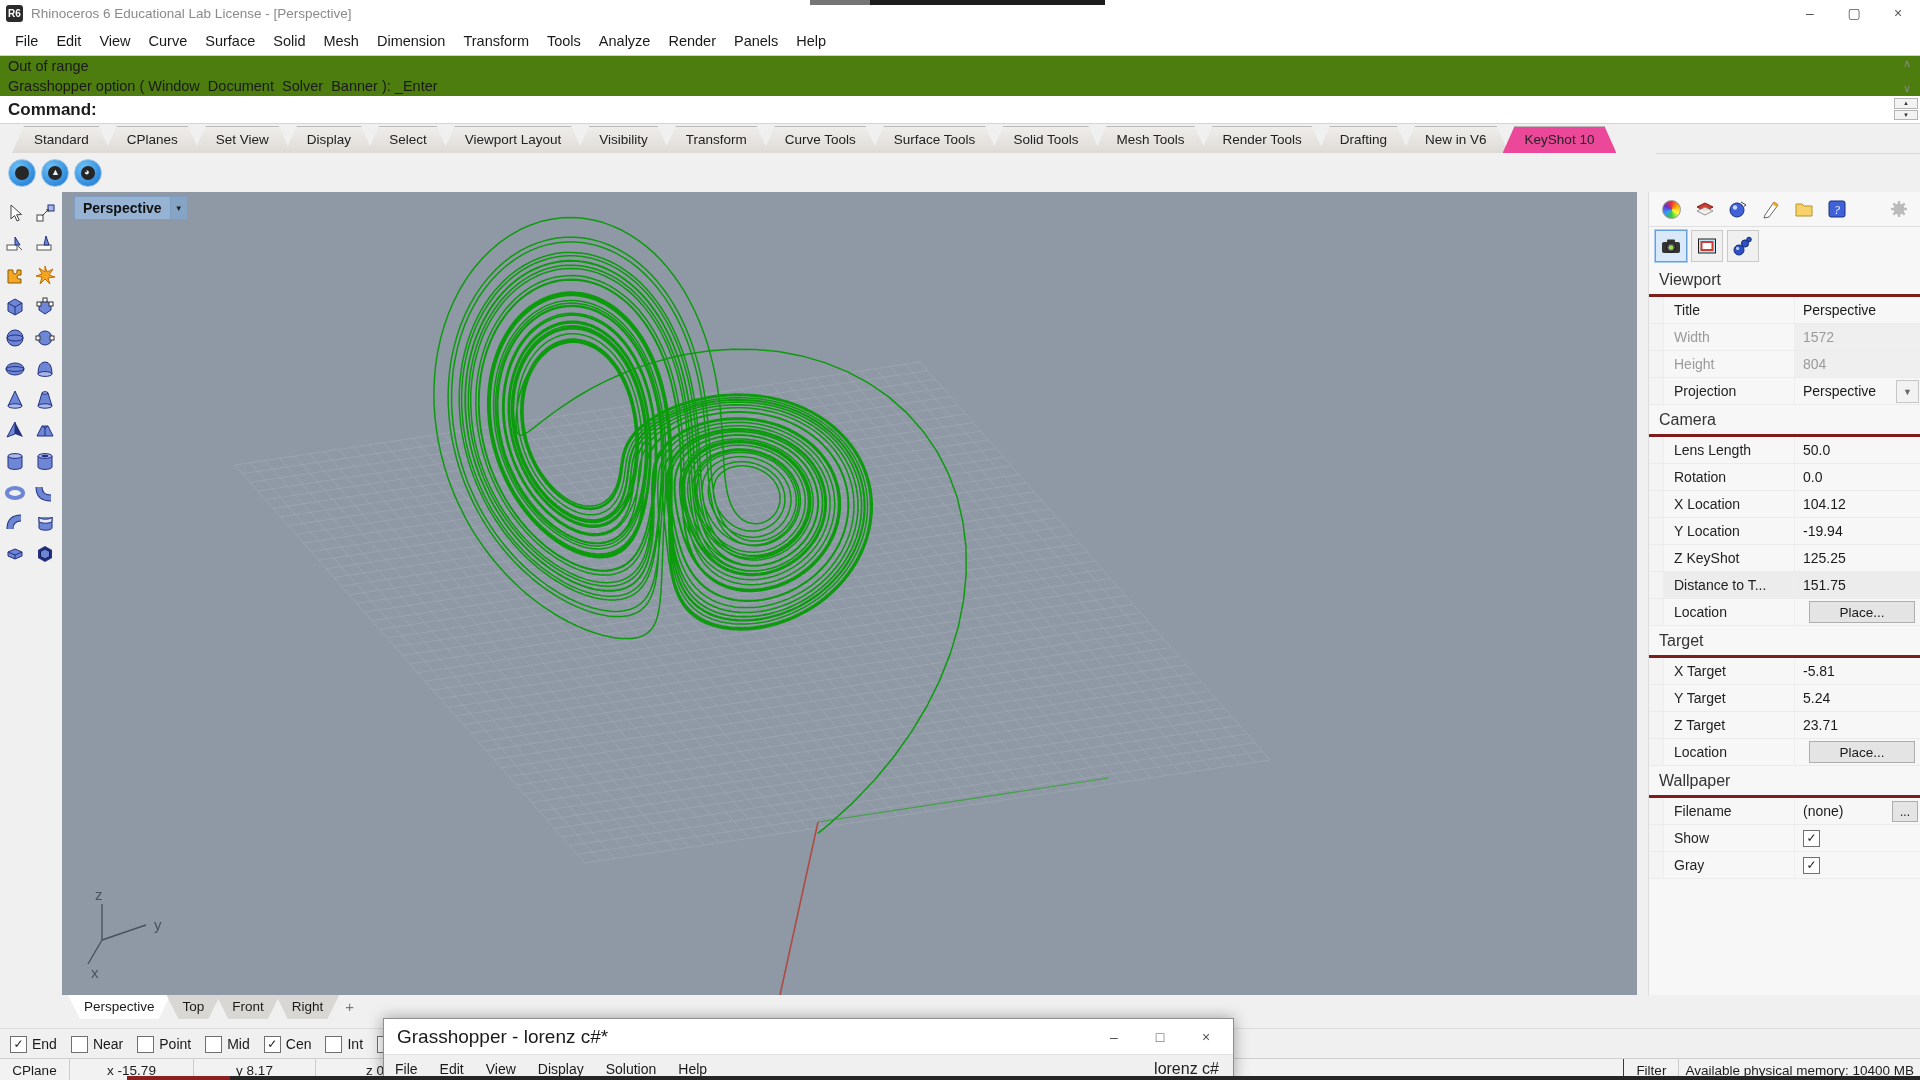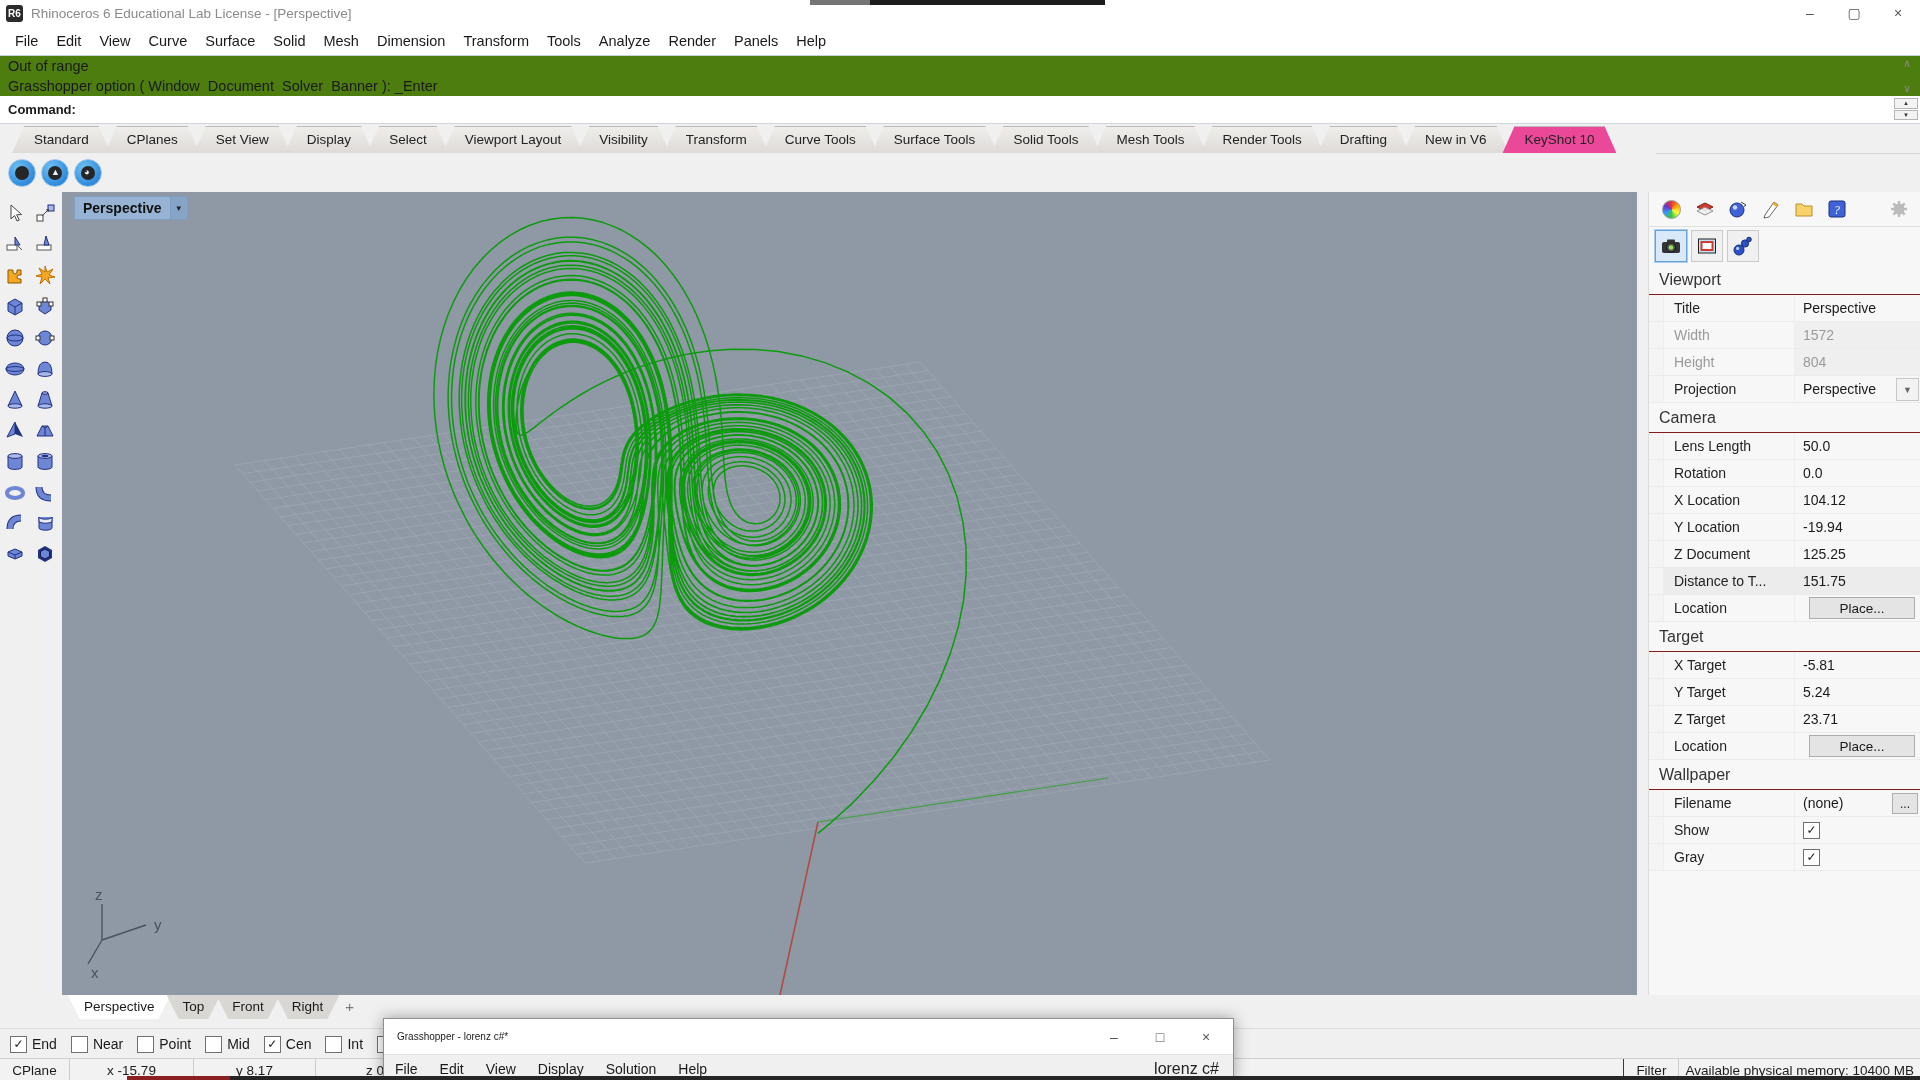--- a/index.html
+++ b/index.html
@@ -18,21 +18,21 @@
   #topstrip{left:810px;top:0;width:295px;height:5px;background:#1c1c1c}
   #topstrip i{position:absolute;left:0;top:0;width:60px;height:5px;background:#757575}
   
   #menubar{left:0;top:26px;width:1920px;height:29px;background:#ffffff;display:flex;align-items:center;padding-left:6px}
   .mitem{padding:4px 9px;font-size:14.5px}
   
   #cmdblock{left:0;top:55px;width:1920px;height:41px;background:#4d7c0f;border-top:1px solid #c9d3de;border-bottom:1px solid #c9d3de}
   .cmdline{font-size:14.5px;padding:0 0 0 8px;height:20px;line-height:20px;white-space:pre}
   #cmdscroll{left:1896px;top:57px;width:22px;height:38px;display:flex;flex-direction:column;align-items:center;justify-content:space-between;color:#8a8a8a;font-size:11px}
   #cmdprompt{left:0;top:96px;width:1920px;height:27px;background:#fff;border-bottom:1px solid #cfd6de;display:flex;align-items:center}
-  #cmdprompt b{font-size:13px;padding-left:8px}
+  #cmdprompt b{font-size:17px;padding-left:8px}
   #cmdspin{left:1894px;top:98px;width:24px;height:23px;display:flex;flex-direction:column}
   #cmdspin span{flex:1;border:1px solid #b5b5b5;background:#f3f3f3;font-size:6px;color:#333;
                 display:flex;align-items:center;justify-content:center;margin:0 0 1px 0}
   
   #tabrow{left:0;top:124px;width:1920px;height:29px;background:#f0f0f0;border-bottom:1px solid #d9d9d9;display:flex;align-items:flex-end;padding-left:12px}
   .tab{height:26px;line-height:26px;padding:0 22px;margin-right:-6px;font-size:13.5px;color:#222;
        background:linear-gradient(#efedea,#dedbd7);
        clip-path:polygon(0 100%,12px 0,calc(100% - 12px) 0,100% 100%);
        border-top:1px solid #bbb}
   .tab.active{background:#ec4899;font-weight:normal}
@@ -54,21 +54,21 @@
              display:flex;align-items:center;justify-content:center;border-left:1px solid #7e9dc0}
   
   #panel{left:1648px;top:192px;width:272px;height:803px;background:#f7f7f7;border-left:1px solid #dcdcdc}
   #ptabs{height:34px;display:flex;align-items:center;padding-left:6px;border-bottom:1px solid #e0e0e0}
   .ptab{width:33px;height:28px;display:flex;align-items:center;justify-content:center}
   .ptab.gearend{margin-left:auto;margin-right:6px}
   #psubtabs{height:38px;display:flex;align-items:center;padding-left:6px}
   .pstab{width:30px;height:30px;margin-right:4px;display:flex;align-items:center;justify-content:center;
          background:#f0f0f0;border:1px solid #c9c9c9}
   .pstab.active{background:#d9e9f9;border:1px solid #66a0d8;outline:1px solid #a8cdf0}
-  .section-h{font-size:16px;color:#333;padding:6px 0 5px 10px;border-bottom:1px solid #7f1d1d}
+  .section-h{font-size:16px;color:#333;padding:6px 0 5px 10px;border-bottom:3px solid #7f1d1d}
   .prow{display:flex;align-items:center;height:26px;border-bottom:1px solid #ebebeb;font-size:14px}
   .prow .gut{width:14px;height:100%;border-right:1px solid #eee;background:#f4f4f4}
   .prow .plabel{flex:1;padding-left:10px;color:#222;border-right:1px solid #eee;height:100%;display:flex;align-items:center}
   .prow .pval{width:118px;padding-left:8px;height:100%;display:flex;align-items:center;position:relative}
   .prow.disabled .plabel,.prow.disabled .pval{color:#9a9a9a}
   .prow.disabled .pval{background:#efefef}
   .prow.selected{background:#ececec}
   .pbtn{width:104px;height:20px;margin-left:6px;background:#e4e4e4;border:1px solid #adadad;
         font-size:13.5px;display:flex;align-items:center;justify-content:center}
   .dd{position:absolute;right:2px;top:2px;width:21px;height:21px;background:#f2f2f2;border:1px solid #c6c6c6;
@@ -86,21 +86,21 @@
   #osnaprow{left:0;top:1028px;width:1920px;height:30px;background:#f0f0f0;display:flex;align-items:center;padding-left:10px;border-top:1px solid #dcdcdc}
   .oschk{display:flex;align-items:center;margin-right:14px;font-size:14px}
   .oschk .cb{margin-right:5px}
   #statusrow{left:0;top:1058px;width:1920px;height:22px;background:#f2f2f2;border-top:1px solid #cfcfcf;
              display:flex;align-items:center;font-size:13.5px;color:#1c1c1c}
   .scell{height:100%;display:flex;align-items:center;justify-content:center;border-right:1px solid #cccccc;padding:0 6px}
   
   #gh{left:383px;top:1018px;width:849px;height:62px;background:#f0f0f0;border:1px solid #8f8f8f;
       box-shadow:0 0 14px rgba(0,0,0,.35);overflow:hidden}
   #ghtitle{height:35px;background:#ffffff;display:flex;align-items:center}
-  #ghtitle span.t{font-size:10px;padding-left:13px}
+  #ghtitle span.t{font-size:19px;padding-left:13px}
   #ghtitle .wbtn{width:46px;height:30px}
   #ghmenu{height:27px;display:flex;align-items:center;background:#f0f0f0;border-top:1px solid #e2e2e2}
   .ghm{font-size:14px;padding:3px 11px}
   #ghdoc{margin-left:auto;font-size:16px;padding-right:14px;color:#222}
   #bottomstrip1{left:127px;top:1076px;width:103px;height:4px;background:#8b2020}
   #bottomstrip2{left:230px;top:1076px;width:1690px;height:4px;background:#262626}
 </style>
 </head>
 <body>
 
@@ -505,21 +505,21 @@
         <div class="plabel">X Location</div>
         <div class="pval">104.12</div>
       </div>
       <div class="prow">
         <div class="gut"></div>
         <div class="plabel">Y Location</div>
         <div class="pval">-19.94</div>
       </div>
       <div class="prow">
         <div class="gut"></div>
-        <div class="plabel">Z Document</div>
+        <div class="plabel">Z KeyShot</div>
         <div class="pval">125.25</div>
       </div>
       <div class="prow selected">
         <div class="gut"></div>
         <div class="plabel">Distance to T...</div>
         <div class="pval">151.75</div>
       </div>
       <div class="prow">
         <div class="gut"></div>
         <div class="plabel">Location</div>

